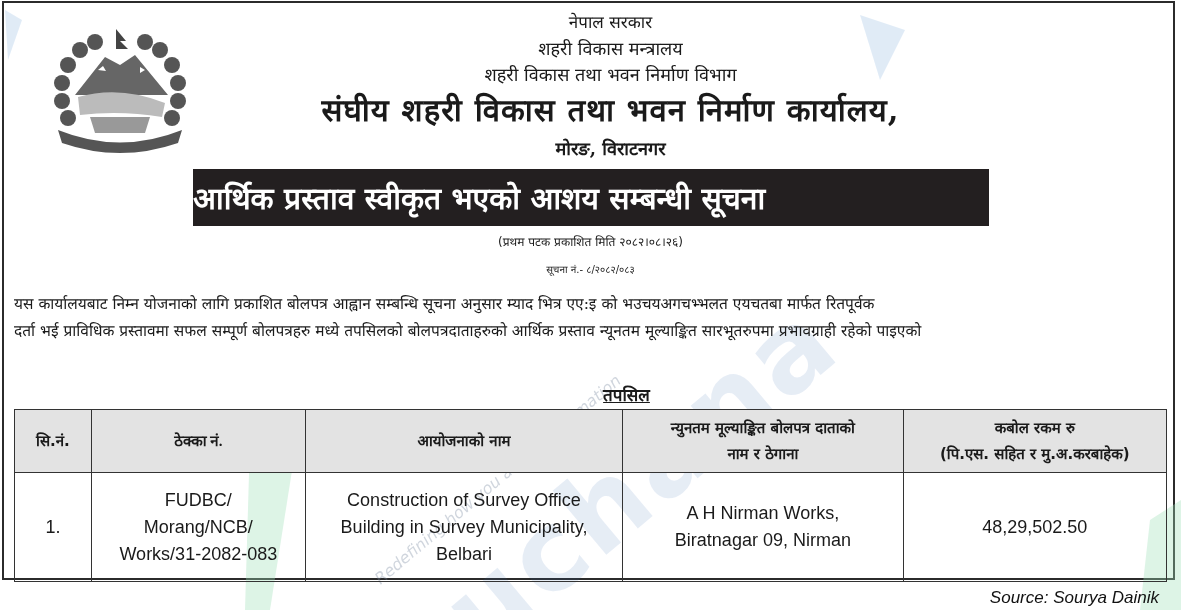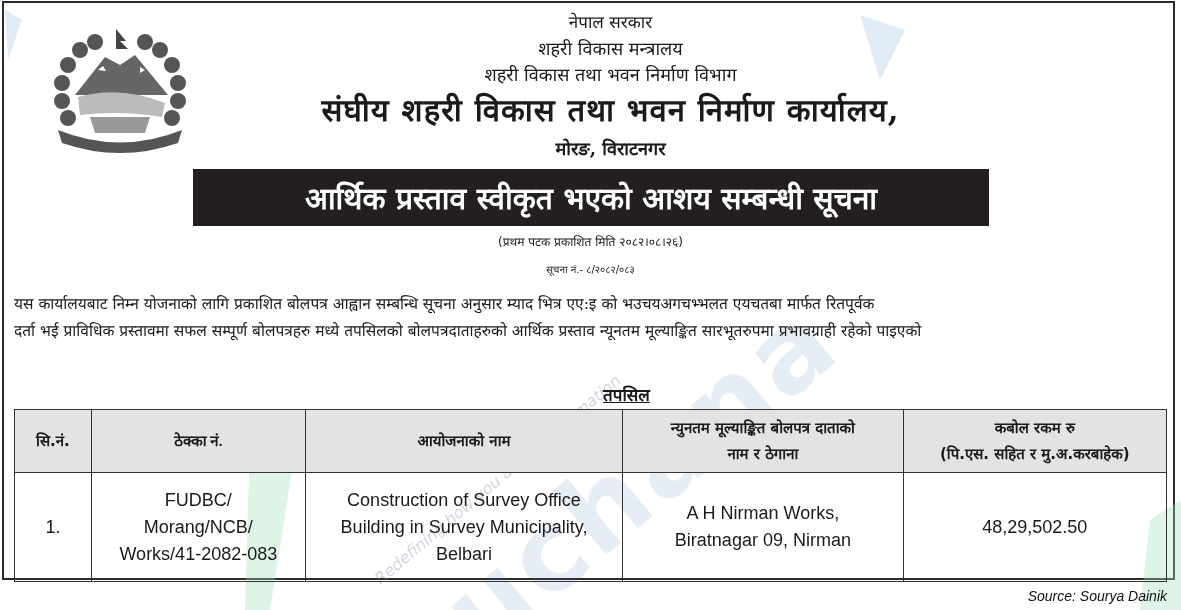--- a/index.html
+++ b/index.html
@@ -25,21 +25,21 @@
     .emblem { position: absolute; left: 50px; top: 25px; width: 140px; height: 130px; }
     .hdr { position: absolute; left: 0; width: 1181px; text-align: center; white-space: nowrap; }
     .h1 { top: 10px; font-size: 17px; left: 20px; }
     .h2 { top: 36px; font-size: 18px; left: 20px; }
     .h3 { top: 62px; font-size: 18px; left: 20px; }
     .h4 { top: 88px; font-size: 31px; font-weight: bold; left: 20px; letter-spacing: 1px; }
     .h5 { top: 136px; font-size: 18px; font-weight: bold; left: 20px; }
     .banner {
       position: absolute; left: 193px; top: 169px; width: 796px; height: 57px; background: #231f20;
       color: #ffffff; font-family: "DejaVu Sans", sans-serif; font-weight: bold; font-size: 30px;
-      display: flex; align-items: center; justify-content: center; white-space: nowrap;
+      display: flex; align-items: center; white-space: nowrap;
     }
     .sub1 { top: 233px; font-size: 12px; left: 0; font-family: "DejaVu Sans", sans-serif; }
     .sub2 { top: 262px; font-size: 10px; left: 0; font-family: "DejaVu Sans", sans-serif; }
     .para {
       position: absolute; left: 14px; top: 291px; width: 1152px; font-size: 15.5px; line-height: 27px;
       text-align: justify; font-family: "DejaVu Serif", serif;
     }
     .para span { display: block; white-space: nowrap; overflow: hidden; }
     .tapasil {
       position: absolute; left: 0; width: 1181px; top: 383px; text-align: center; font-size: 17px;
@@ -49,22 +49,22 @@
     .tapasil span { text-decoration: underline; }
     table.notice {
       position: absolute; left: 14px; top: 409px; width: 1153px; border-collapse: collapse;
       font-family: "DejaVu Sans", sans-serif;
     }
     table.notice th, table.notice td { border: 1.5px solid #333; text-align: center; vertical-align: middle; }
     table.notice th { background: #e3e3e3; font-weight: bold; font-size: 15px; height: 62px; line-height: 26px; padding: 0 6px; }
     table.notice td { font-size: 18px; height: 108px; line-height: 27px; font-family: "Liberation Sans", sans-serif; padding: 0 8px; }
     .col1 { width: 67px; } .col2 { width: 210px; font-family: Liberation Serif, serif; } .col3 { width: 325px; } .col4 { width: 286px; } .col5 { width: 265px; }
     .source {
-      position: absolute; right: 14px; top: 588px; font-family: "Liberation Sans", sans-serif; font-style: italic;
-      font-size: 14px; color: #111;
+      position: absolute; right: 22px; top: 588px; font-family: "Liberation Sans", sans-serif; font-style: italic;
+      font-size: 17px; color: #111;
     }
   </style>
 </head>
 <body>
 
 <div class="frame"></div>
 
 <svg class="wm-shape" style="left:0;top:0" width="1181" height="610">
   <polygon points="5,10 22,20 8,60" fill="#a9c8e8"></polygon>
   <polygon points="860,15 905,30 880,80" fill="#a9c8e8"></polygon>
@@ -134,21 +134,21 @@
         <div>(पि.एस. सहित र मु.अ.करबाहेक)</div>
       </th>
     </tr>
   </thead>
   <tbody>
     <tr>
       <td>1.</td>
       <td>
         <div>FUDBC/</div>
         <div>Morang/NCB/</div>
-        <div>Works/41-2082-083</div>
+        <div>Works/31-2082-083</div>
       </td>
       <td>
         <div>Construction of  Survey Office</div>
         <div>Building in Survey Municipality,</div>
         <div>Belbari</div>
       </td>
       <td>
         <div>A H Nirman Works,</div>
         <div>Biratnagar 09, Nirman</div>
       </td>

